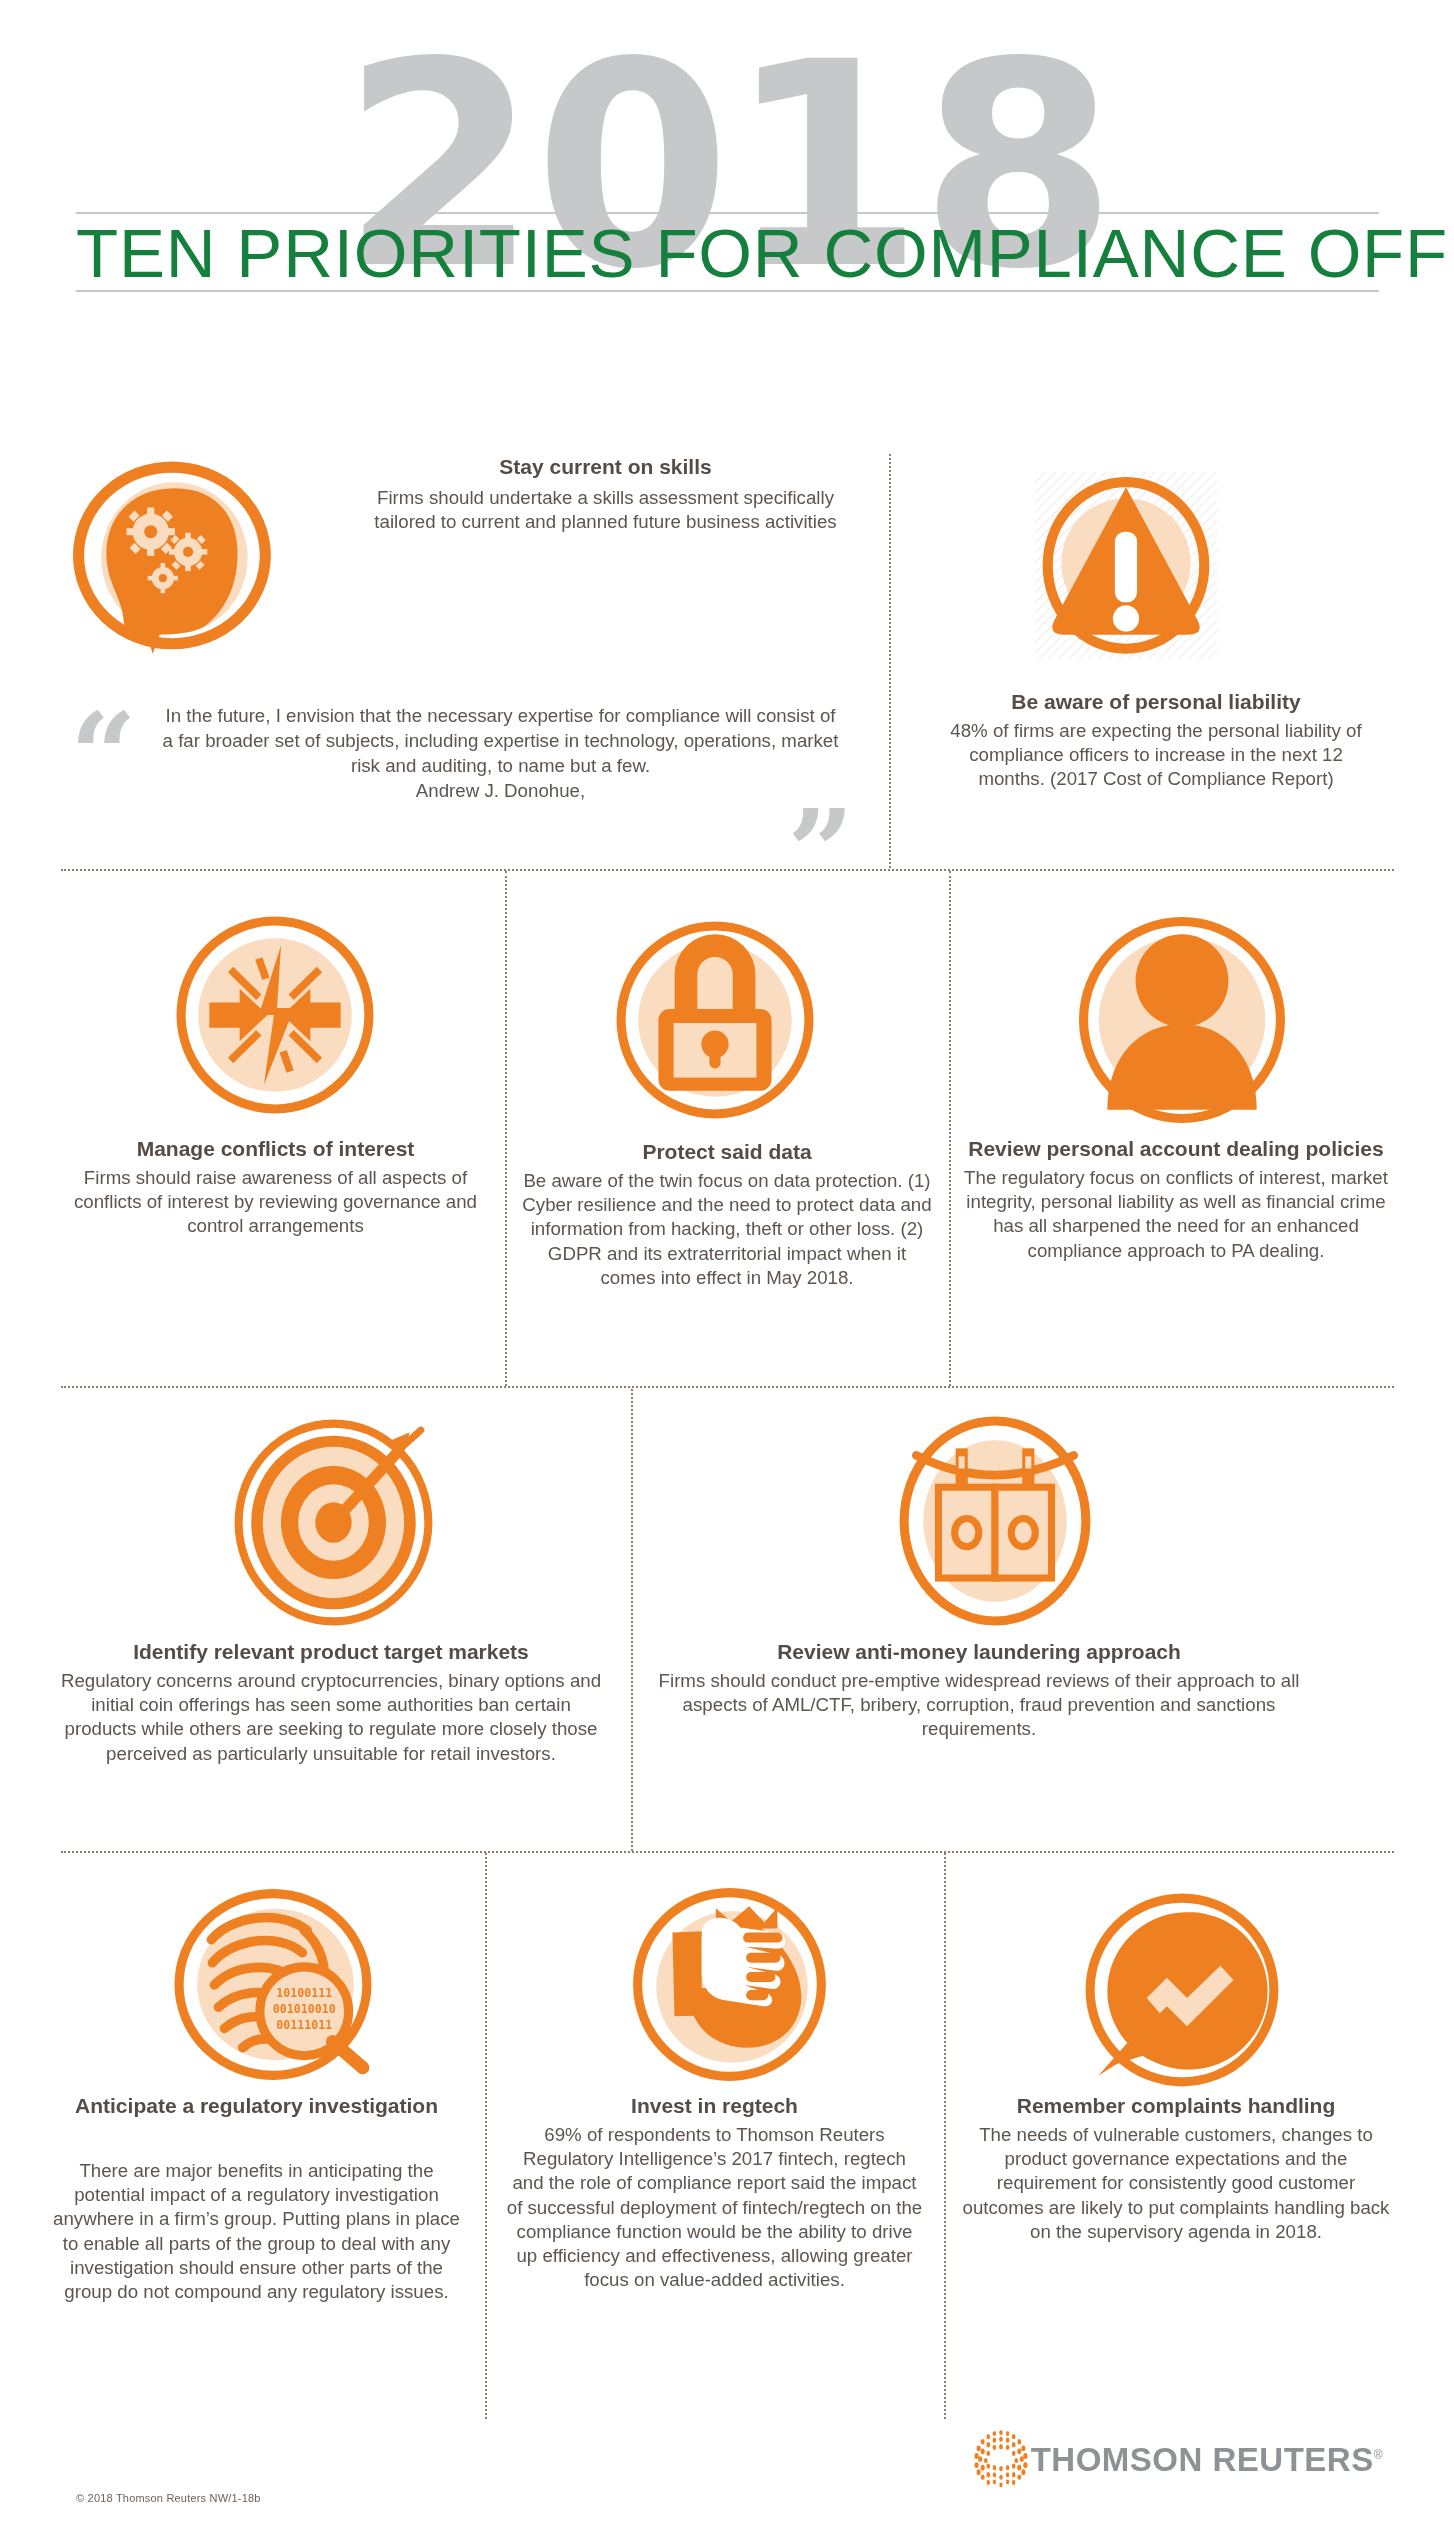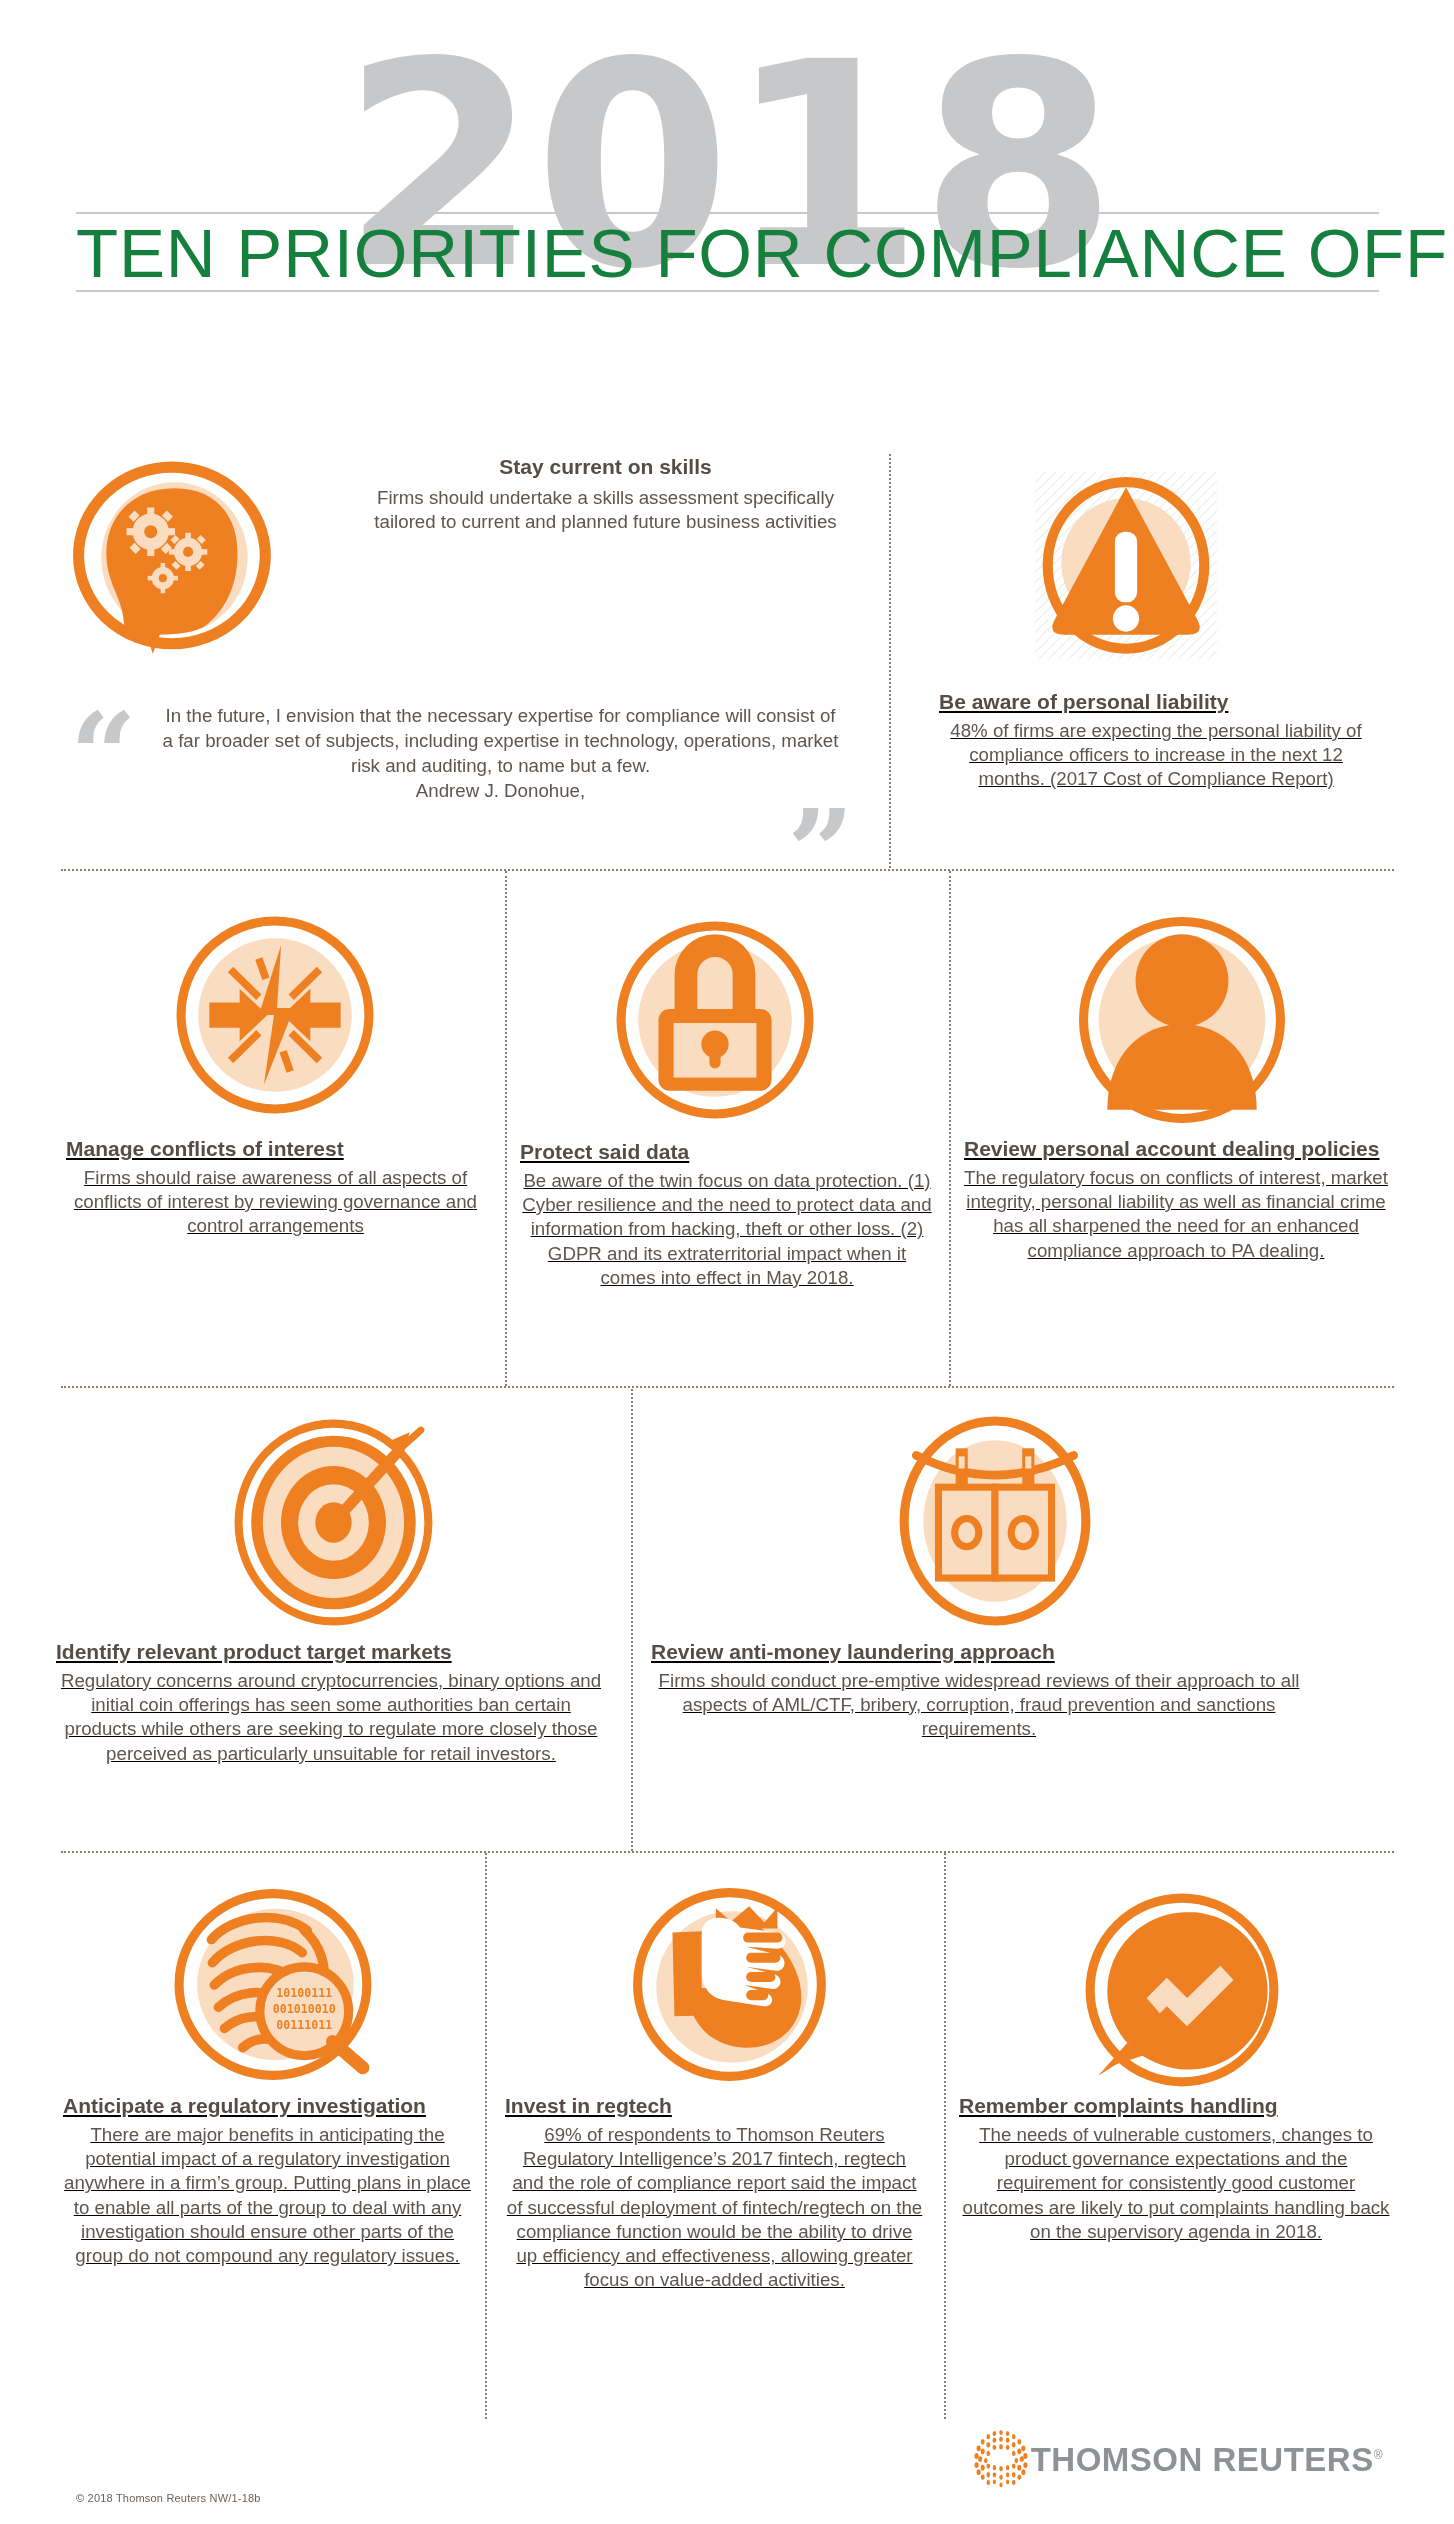--- a/index.html
+++ b/index.html
@@ -75,22 +75,21 @@
     position: absolute;
     width: 0;
     border-left: 2px dotted #8b7d74;
   }
 
   
   .card {
     position: absolute;
     display: flex;
     flex-direction: column;
-    align-items: flex-start;
-    text-decoration: underline;
+    align-items: center;
   }
   .card-title {
     color: #554c46;
     font-weight: bold;
     font-size: 21px;
     line-height: 1.22;
     text-align: center;
     margin-bottom: 4px;
   }
   .card-body {
@@ -401,21 +400,21 @@
       </g>
       <circle cx="262" cy="248" r="88" fill="#fadcc0" stroke="#ee8022" stroke-width="18"></circle>
       <line x1="318" y1="308" x2="378" y2="360" stroke="#ee8022" stroke-width="26" stroke-linecap="round"></line>
       <g fill="#ee8022" font-family="DejaVu Sans Mono, monospace" font-size="23" font-weight="bold" text-anchor="middle">
         <text x="262" y="220">10100111</text>
         <text x="262" y="252">001010010</text>
         <text x="262" y="284">00111011</text>
       </g>
     </svg>
   </div>
-  <div class="card" style="left:63px; top:2093px; width:409px;">
+  <div class="card" style="left:52px; top:2093px; width:409px;gap:36px;">
     <div class="card-title">Anticipate a regulatory investigation</div>
     <div class="card-body">There are major benefits in anticipating the potential impact of a regulatory investigation anywhere in a firm’s group. Putting plans in place to enable all parts of the group to deal with any investigation should ensure other parts of the group do not compound any regulatory issues.</div>
   </div>
 
   <div class="icon-wrap" style="position:absolute; left:626px; top:1886px;">
     <svg width="212" height="197" viewBox="0 0 420 390">
       <circle cx="205" cy="195" r="182" fill="none" stroke="#ee8022" stroke-width="18"></circle>
       <circle cx="210" cy="200" r="150" fill="#fadcc0"></circle>
       <path d="M178 44 L208 70 L244 40 L274 72 L300 42 L300 84 L178 84 Z" fill="#ee8022"></path>
       <path d="M196 82 C120 140 104 210 140 268 C176 330 280 340 326 282 C372 224 340 134 266 82 Z" fill="#ee8022"></path>

